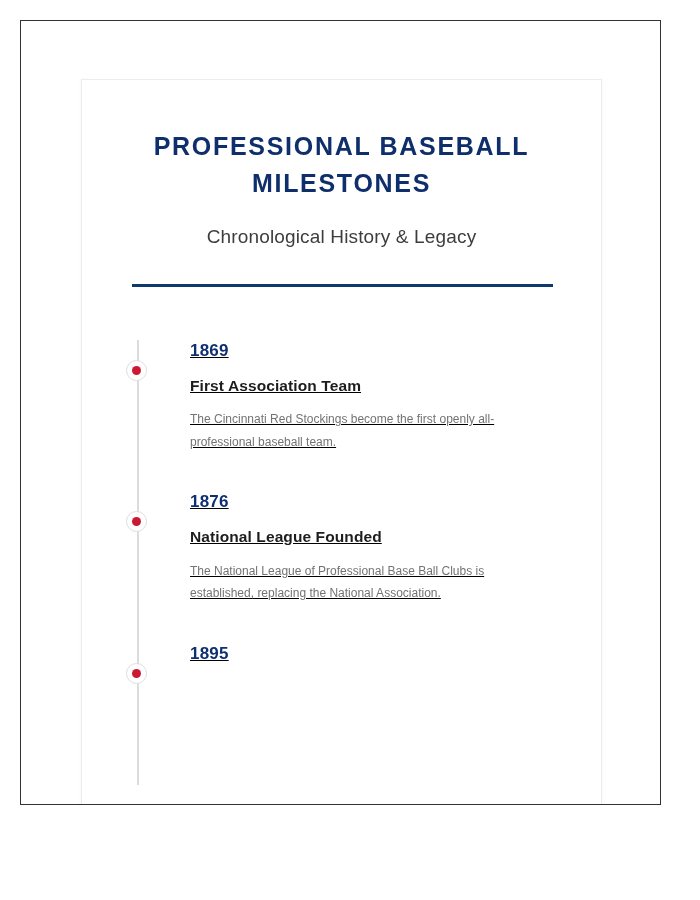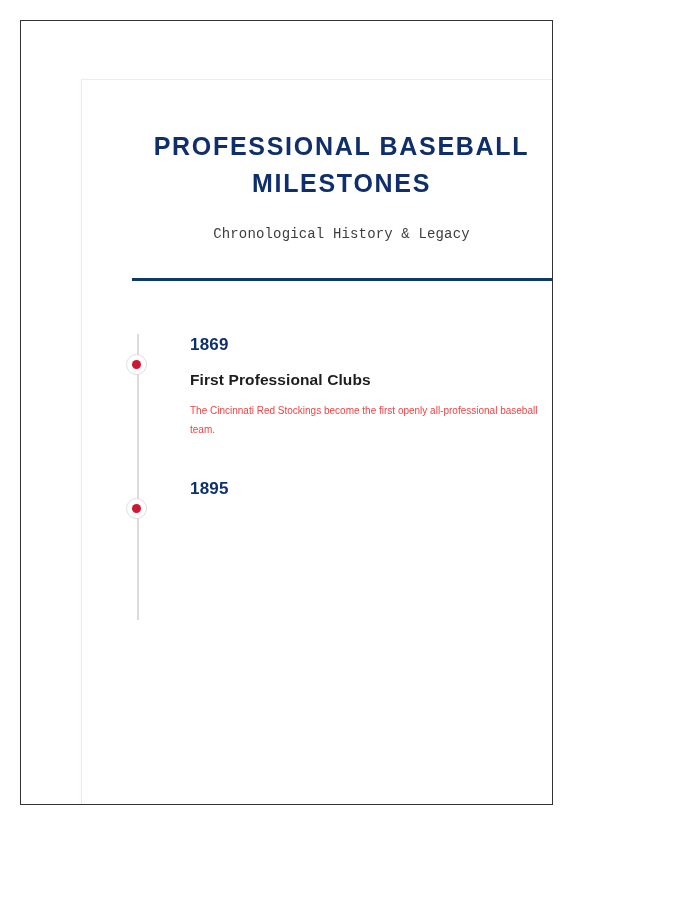--- a/index.html
+++ b/index.html
@@ -13,21 +13,21 @@
     font-family: "Liberation Sans", sans-serif;
     -webkit-font-smoothing: antialiased;
     overflow: hidden;
   }
 
   
   .viewport-frame {
     position: absolute;
     left: 20px;
     top: 20px;
-    width: 533px;
+    width: 641px;
     height: 785px;
     border: 1px solid #333333;
     background: #ffffff;
     box-sizing: border-box;
     overflow: hidden;
   }
 
   
   .doc-card {
     position: absolute;
@@ -54,38 +54,38 @@
     margin: 0;
     font-size: 25px;
     font-weight: bold;
     letter-spacing: 1.7px;
     line-height: 1.48;
     color: #0e2f6b;
     text-transform: uppercase;
   }
   .doc-subtitle {
     margin: 24px 0 0 0;
-    font-size: 14px;
+    font-size: 19px;
     font-weight: normal;
     color: #3d3d3d;
     letter-spacing: 0.15px;
-    font-family: Liberation Mono, monospace;
   }
   .header-rule {
     margin: 36px auto 0 auto;
     width: 421px;
     height: 3px;
     background: #0e3a6b;
   }
 
   
   .timeline {
     position: relative;
     margin: 53px 0 0 0;
     padding: 0 0 120px 0;
+    text-decoration: underline;
   }
   .timeline-axis {
     position: absolute;
     left: 5px;
     top: 0;
     bottom: 0;
     width: 2px;
     background: #dcdcdc;
   }
 
@@ -132,23 +132,23 @@
   .entry-title {
     margin: 14px 0 0 0;
     font-size: 15.5px;
     font-weight: bold;
     color: #1d1d1d;
     letter-spacing: 0.1px;
     line-height: 1.3;
   }
   .entry-desc {
     margin: 12px 0 0 0;
-    font-size: 10px;
+    font-size: 12px;
     font-weight: normal;
-    color: #ef4444;
+    color: #737373;
     line-height: 1.88;
     max-width: 365px;
   }
 </style>
 </head>
 <body>
 
 <div class="viewport-frame">
 
   <div class="doc-card">
@@ -159,24 +159,30 @@
         <p class="doc-subtitle">Chronological History &amp; Legacy</p>
         <div class="header-rule"></div>
       </header>
 
       <section class="timeline">
         <div class="timeline-axis"></div>
 
         <article class="timeline-entry">
           <span class="entry-marker"></span>
           <p class="entry-year">1869</p>
-          <h2 class="entry-title">First Professional Clubs</h2>
+          <h2 class="entry-title">First Association Team</h2>
           <p class="entry-desc">The Cincinnati Red Stockings become the first openly all-professional baseball team.</p>
         </article>
 
+        <article class="timeline-entry">
+          <span class="entry-marker"></span>
+          <p class="entry-year">1876</p>
+          <h2 class="entry-title">National League Founded</h2>
+          <p class="entry-desc">The National League of Professional Base Ball Clubs is established, replacing the National Association.</p>
+        </article>
 
         <article class="timeline-entry">
           <span class="entry-marker"></span>
           <p class="entry-year">1895</p>
         </article>
 
       </section>
 
     </div>
   </div>

